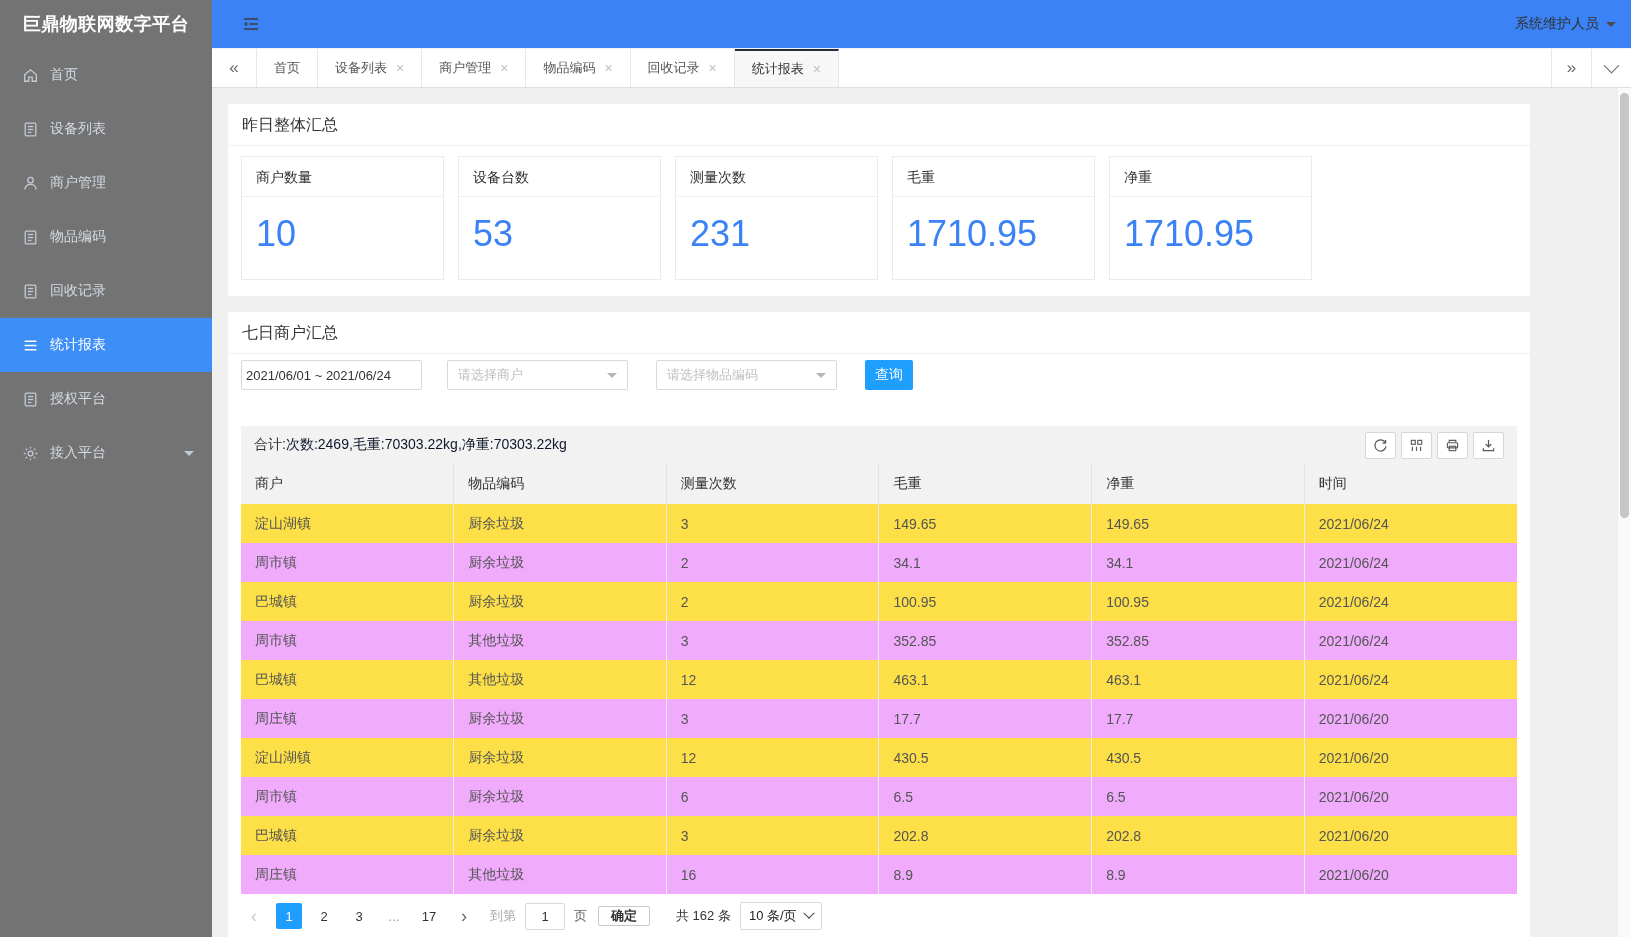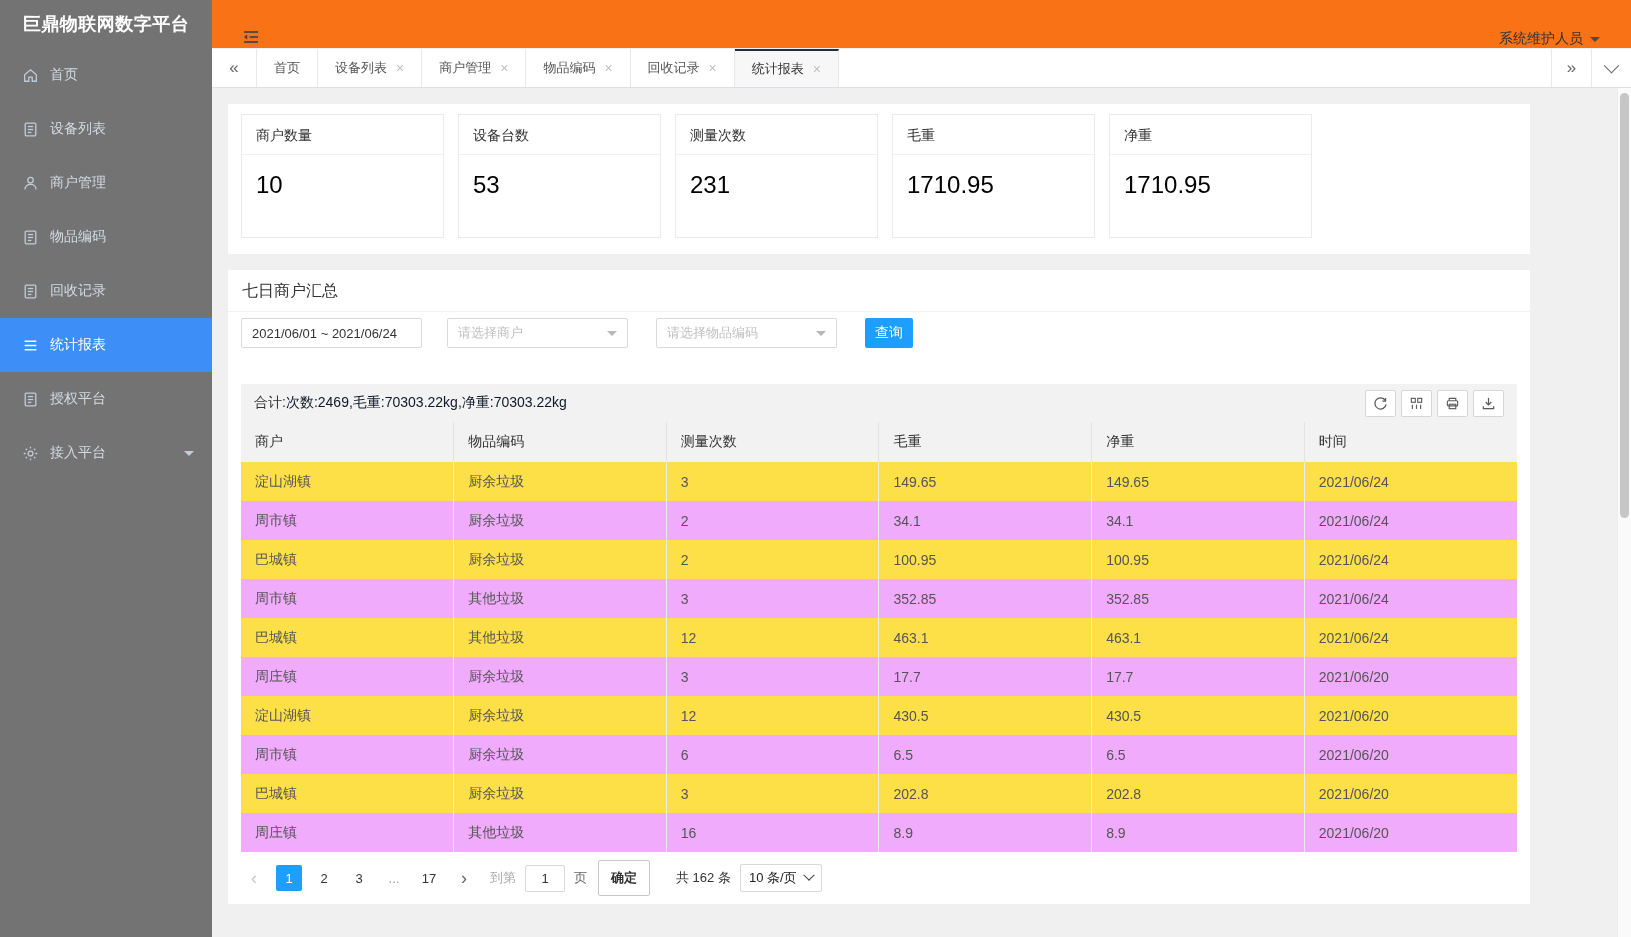--- a/index.html
+++ b/index.html
@@ -11,46 +11,46 @@
   
   .sidebar { position:absolute; left:0; top:0; width:212px; height:937px; background:#737373; z-index:5; }
   .brand { height:48px; line-height:48px; text-align:center; color:#ffffff; font-size:18px; font-weight:bold; letter-spacing:.5px; white-space:nowrap; }
   .side-item { height:54px; display:flex; align-items:center; padding:0 18px 0 22px; font-size:14px; color:#d2dae4; cursor:pointer; }
   .side-item .sicon { width:17px; height:17px; margin-right:11px; display:inline-flex; color:#c2ccd8; flex:none; }
   .side-item.active { background:#3e8ef7; color:#ffffff; }
   .side-item.active .sicon { color:#ffffff; }
   .side-caret { margin-left:auto; width:0; height:0; border:5px solid transparent; border-top-color:#c2ccd8; transform:translateY(3px); }
   
   .main { position:absolute; left:212px; top:0; right:0; height:937px; }
-  .header { height:48px; background:#f97316; display:flex; align-items:flex-end; padding:0 31px 0 28px; }
+  .header { height:48px; background:#3b82f6; display:flex; align-items:center; padding:0 15px 0 28px; }
   .collapse-btn { width:22px; height:22px; display:flex; align-items:center; justify-content:center; color:#3a3f45; cursor:pointer; }
   .user-menu { margin-left:auto; display:flex; align-items:center; gap:7px; font-size:14px; color:#333; cursor:pointer; }
   .user-caret { width:0; height:0; border:5px solid transparent; border-top-color:#4a4a4a; transform:translateY(3px); }
   
   .tabbar { height:40px; background:#fff; border-top:1px solid #f2f2f2; border-bottom:1px solid #dcdfe6; display:flex; align-items:stretch; }
   .tab-scroll { width:45px; flex:none; border-right:1px solid #e8e8e8; display:flex; align-items:center; justify-content:center; font-size:17px; color:#666; cursor:pointer; }
   .tab { padding:0 17px; display:flex; align-items:center; gap:9px; font-size:13px; color:#555; border-right:1px solid #e8e8e8; background:#fff; cursor:pointer; white-space:nowrap; }
   .tab.active { background:#f7f7f7; border-top:2px solid #1f2d3d; color:#333; }
   .tab .tab-close { color:#bfbfbf; font-size:14px; line-height:1; }
   .tabbar-right { margin-left:auto; display:flex; align-items:stretch; }
   .tab-op { width:40px; border-left:1px solid #e8e8e8; display:flex; align-items:center; justify-content:center; font-size:17px; color:#666; cursor:pointer; }
   .chev-down { width:11px; height:11px; border-right:1.6px solid #666; border-bottom:1.6px solid #666; transform:rotate(45deg) translate(-2px,-2px); }
   
   .content { position:absolute; top:88px; left:0; right:14px; bottom:0; padding:16px; overflow:hidden; }
   .panel { background:#fff; width:1302px; }
   .panel-title { height:42px; line-height:42px; padding:0 14px; font-size:16px; font-weight:500; color:#333; border-bottom:1px solid #f0f0f0; }
   
   .cards { display:flex; gap:14px; padding:10px 13px 16px; }
   .stat-card { width:203px; height:124px; border:1px solid #ebebeb; background:#fff; }
   .stat-label { height:40px; line-height:40px; padding:0 14px; font-size:14px; color:#333; border-bottom:1px solid #f0f0f0; }
-  .stat-value { padding:16px 14px 0; font-size:24px; color:#000000; }
+  .stat-value { padding:16px 14px 0; font-size:36px; color:#3b82f6; }
   .panel-week { margin-top:16px; }
   
   .filters { display:flex; align-items:center; padding:6px 13px 0; }
-  .date-input { width:181px; height:30px; border:1px solid #d9d9d9; border-radius:2px; padding:0 10px; font-size:13px; color:#333; background:#fff; font-family:inherit; margin-right:25px; }
+  .date-input { width:181px; height:30px; border:1px solid #d9d9d9; border-radius:2px; padding:0 4px; font-size:13px; color:#333; background:#fff; font-family:inherit; margin-right:25px; }
   .sel { width:181px; height:30px; border:1px solid #d9d9d9; border-radius:2px; background:#fff; display:flex; align-items:center; justify-content:space-between; padding:0 10px; font-size:13px; color:#bfbfbf; margin-right:28px; cursor:pointer; }
   .sel-caret { width:0; height:0; border:5px solid transparent; border-top-color:#b6b6b6; transform:translateY(3px); }
   .query-btn { width:48px; height:30px; background:#1e9fff; color:#fff; border:none; border-radius:2px; font-size:14px; font-family:inherit; cursor:pointer; }
   
   .totals-band { margin:36px 13px 0; background:#f2f2f2; height:38px; display:flex; align-items:center; padding:0 13px; font-size:14px; }
   .totals-value { color:#0f172a; }
   .band-tools { margin-left:auto; display:flex; gap:5px; }
   .tool-btn { width:31px; height:27px; border:1px solid #d6d6d6; background:#fff; border-radius:2px; display:flex; align-items:center; justify-content:center; color:#595959; cursor:pointer; }
   
   .table-wrap { padding:0 13px; }
@@ -63,21 +63,21 @@
   
   .pagination { display:flex; align-items:center; gap:9px; padding:8px 13px; font-size:13px; }
   .pg { min-width:26px; height:26px; display:flex; align-items:center; justify-content:center; border-radius:2px; color:#333; cursor:pointer; }
   .pg.active { background:#1e9fff; color:#fff; cursor:default; }
   .pg-prev { color:#c8c8c8; font-size:18px; }
   .pg-next { color:#666; font-size:18px; }
   .pg-ellipsis { color:#999; cursor:default; }
   .goto-label { color:#aaa; margin-left:4px; }
   .goto-input { width:40px; height:27px; border:1px solid #d9d9d9; border-radius:2px; text-align:center; font-size:13px; color:#333; font-family:inherit; }
   .page-unit { color:#666; }
-  .confirm-btn { height:36px; padding:0 12px; background:#fff; border:1px solid #c9c9c9; border-radius:2px; font-size:13px; font-weight:bold; color:#333; font-family:inherit; cursor:pointer; margin-left:2px; }
+  .confirm-btn { height:20px; padding:0 12px; background:#fff; border:1px solid #c9c9c9; border-radius:2px; font-size:13px; font-weight:bold; color:#333; font-family:inherit; cursor:pointer; margin-left:2px; }
   .total-text { color:#333; margin-left:17px; }
   .size-select { height:28px; border:1px solid #d9d9d9; border-radius:2px; background:#fff; display:flex; align-items:center; gap:8px; padding:0 8px; cursor:pointer; color:#222; }
   .size-caret { width:8px; height:8px; border-right:1.4px solid #444; border-bottom:1.4px solid #444; transform:rotate(45deg) translate(-2px,-2px); }
   
   .vscroll { position:absolute; top:88px; right:0; bottom:0; width:14px; background:#fafafa; border-left:1px solid #ececec; }
   .vthumb { position:absolute; top:5px; left:2px; width:9px; height:425px; background:#c6c6c6; border-radius:5px; }
   svg { display:block; }
 </style>
 </head>
 <body>
@@ -228,20 +228,21 @@
         </div>
       <div class="tab-op">
           <span class="chev-down"></span>
         </div>
     </div>
   </div>
 
   <div class="content">
 
     <div class="panel">
+      <div class="panel-title">昨日整体汇总</div>
       <div class="cards">
         <div class="stat-card">
           <div class="stat-label">商户数量</div>
           <div class="stat-value">10</div>
         </div>
         <div class="stat-card">
           <div class="stat-label">设备台数</div>
           <div class="stat-value">53</div>
         </div>
         <div class="stat-card">

